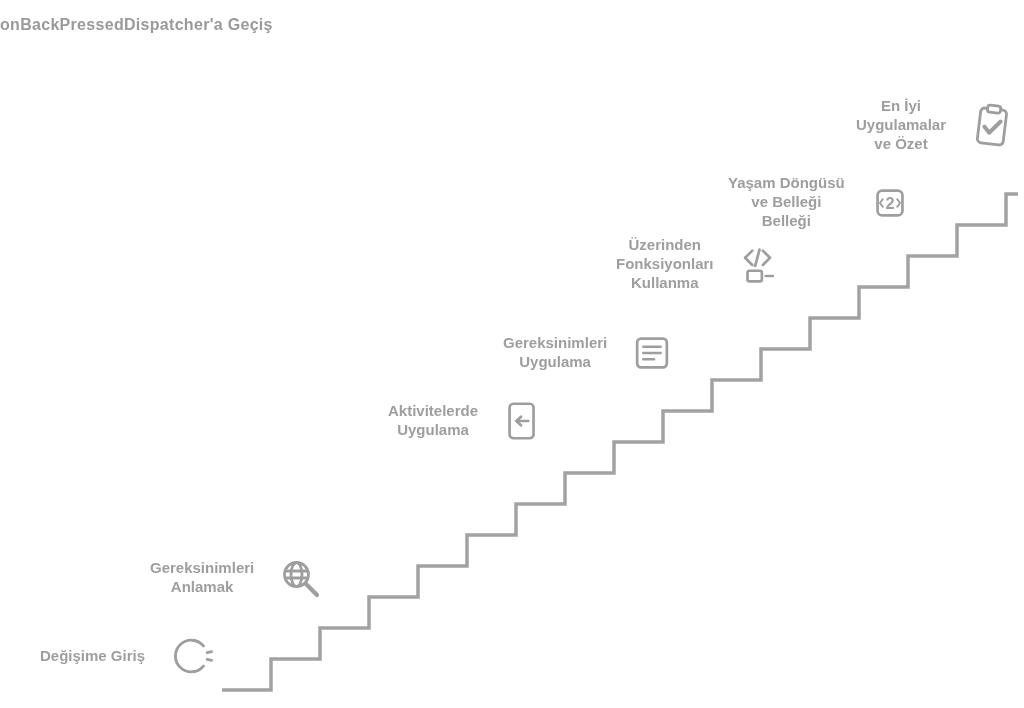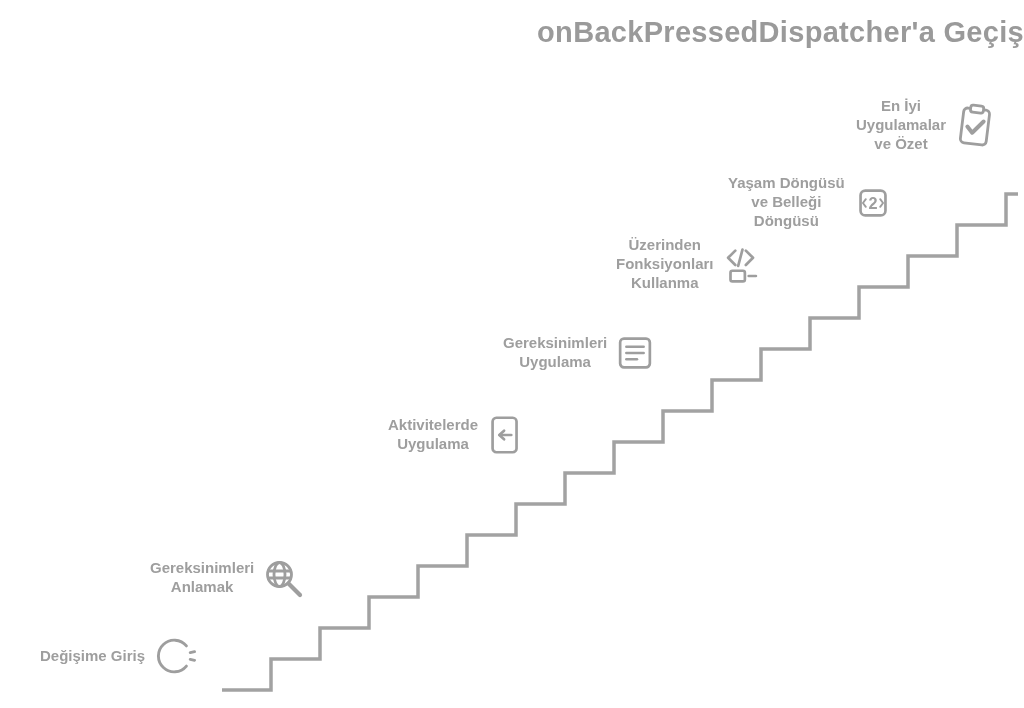--- a/index.html
+++ b/index.html
@@ -1,40 +1,40 @@
 <!DOCTYPE html>
 <html><head>
 <meta charset="utf-8">
 <style>
   html,body{margin:0;padding:0;background:#ffffff;}
   body{font-family:"Liberation Sans",sans-serif;}
   .canvas{position:relative;width:1024px;height:708px;background:#ffffff;overflow:hidden;}
 
   .title{
     position:absolute;top:16px;left:0;width:100%;
-    text-align:right;font-size:29px;font-weight:bold;
+    text-align:left;font-size:16px;font-weight:bold;
     color:#9a9a9a;letter-spacing:.3px;
   }
 
   .stairs{position:absolute;left:0;top:0;}
 
-  .stage{position:absolute;display:flex;align-items:center;gap:5px;}
+  .stage{position:absolute;display:flex;align-items:center;gap:22px;}
   .label{
     font-weight:bold;font-size:15px;line-height:1.25;text-align:center;
     color:#9e9e9e;white-space:nowrap;
   }
   .label span{display:block;}
   .icon{flex:0 0 auto;line-height:0;}
   .icon svg{stroke:#9e9e9e;}
 
   
   .s1{left:40px;  top:633px; height:46px;}
   .s2{left:150px; top:555px; height:46px;}
   .s3{left:268px; top:483px; height:46px;}
-  .s4{left:388px; top:412px; height:46px;justify-content:space-between;}
+  .s4{left:388px; top:398px; height:46px;justify-content:space-between;}
   .s5{left:503px; top:330px; height:46px;}
   .s6{left:616px; top:236px; height:57px;}
   .s7{left:728px; top:174px; height:57px;align-items:center;}
   .s8{left:856px; top:97px;  height:57px;}
 </style>
 </head>
 <body>
 
 <div class="canvas">
 
@@ -119,21 +119,21 @@
         <rect x="12" y="30" width="15" height="11" rx="2"></rect>
         <path d="M31 35.5h7.5"></path>
       </svg>
     </div>
   </div>
 
   <div class="stage s7">
     <div class="label">
       <span>Yaşam Döngüsü</span>
       <span>ve Belleği</span>
-      <span>Döngüsü</span>
+      <span>Belleği</span>
     </div>
     <div class="icon">
       <svg width="46" height="46" viewBox="0 0 48 48" fill="none" stroke-width="2.8" stroke-linecap="round" stroke-linejoin="round">
         <rect x="11" y="11" width="26" height="26" rx="5"></rect>
         <path d="M16.5 20l-3 4 3 4" stroke-width="2"></path>
         <path d="M31.5 20l3 4-3 4" stroke-width="2"></path>
         <text x="24" y="30" text-anchor="middle" font-size="17" font-weight="bold" fill="#9e9e9e" stroke="none" font-family="'Liberation Sans',sans-serif">2</text>
       </svg>
     </div>
   </div>

